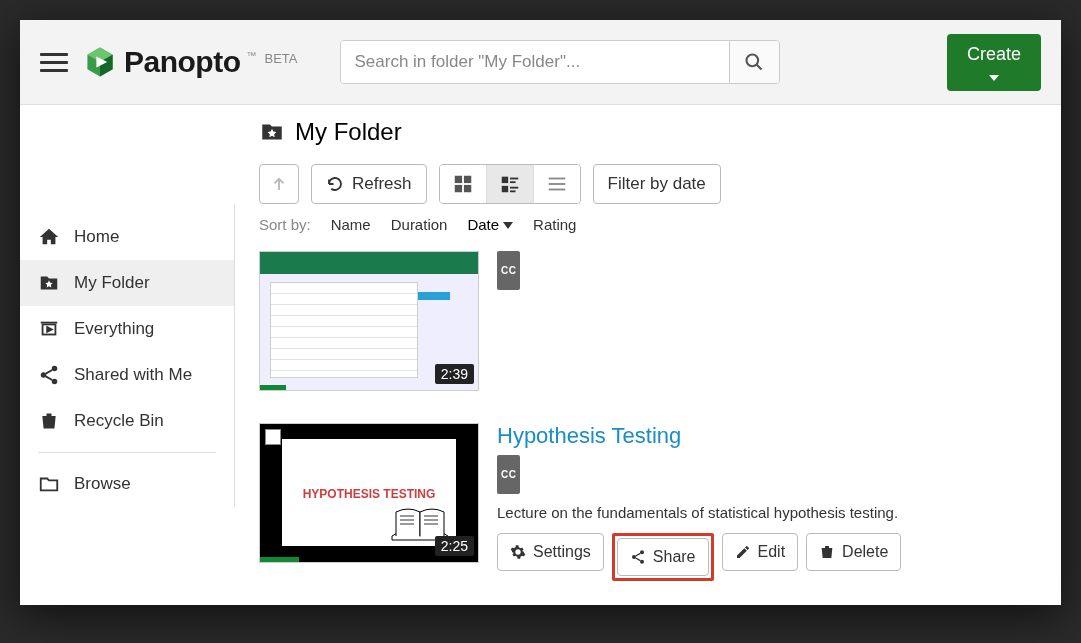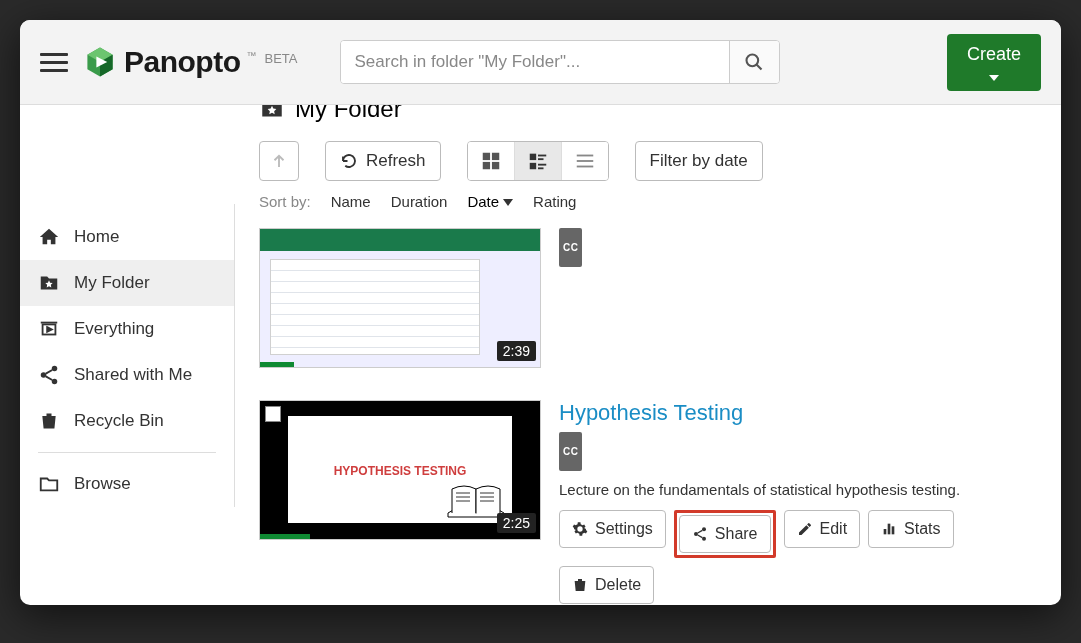--- a/index.html
+++ b/index.html
@@ -13,21 +13,20 @@
     padding: 20px;
   }
   .app {
     width: 1041px;
     height: 585px;
     background: #fff;
     box-shadow: 0 10px 40px rgba(0,0,0,0.6);
     display: flex;
     flex-direction: column;
     overflow: hidden;
-    border-radius: 10px;
   }
   .header {
     height: 85px;
     background: #f3f3f3;
     border-bottom: 1px solid #ddd;
     display: flex;
     align-items: center;
     padding: 0 20px;
     gap: 14px;
   }
@@ -86,40 +85,40 @@
     padding: 12px 18px;
     font-size: 17px;
     color: #333;
     cursor: pointer;
   }
   .side-item.active { background: #efefef; }
   .side-divider { border: none; border-top: 1px solid #ddd; margin: 8px 18px; }
   .side-icon { width: 22px; height: 22px; display: flex; align-items: center; justify-content: center; color: #333; flex-shrink: 0; }
   .main { flex: 1; padding: 16px 24px 0 24px; overflow-y: auto; }
   .page-title { display: flex; align-items: center; gap: 10px; font-size: 24px; margin-bottom: 18px; }
-  .toolbar { display: flex; align-items: center; gap: 26px; margin-bottom: 12px; flex-wrap: wrap; }
+  .toolbar { display: flex; align-items: center; gap: 12px; margin-bottom: 12px; flex-wrap: wrap; }
   .btn {
     border: 1px solid #bbb; background: #fff; border-radius: 4px;
     padding: 7px 14px; font-size: 17px; color: #333; cursor: pointer;
     display: flex; align-items: center; gap: 8px; height: 40px;
   }
   .btn.icon-only { padding: 7px 10px; }
   .btn-group { display: flex; border: 1px solid #bbb; border-radius: 4px; overflow: hidden; height: 40px; }
   .btn-group .view-btn { border: none; background: #fff; padding: 0 12px; cursor: pointer; display: flex; align-items: center; justify-content: center; border-right: 1px solid #ddd; }
   .btn-group .view-btn:last-child { border-right: none; }
   .btn-group .view-btn.active { background: #e8e8e8; }
   .sort-row { display: flex; align-items: center; gap: 20px; font-size: 15px; color: #333; margin-bottom: 14px; }
   .sort-row .label { color: #888; }
   .sort-row .option { cursor: pointer; }
   .sort-row .option.active { color: #000; font-weight: 400; }
   .sort-caret { width:0;height:0;border-left:5px solid transparent;border-right:5px solid transparent;border-top:7px solid #333;display:inline-block;margin-left:4px;vertical-align:middle;}
   .videos { display: flex; flex-direction: column; }
   .video-row { display: flex; gap: 18px; padding: 4px 0 28px 0; }
   .thumb {
-    width: 282px; height: 140px; position: relative; background: #fff; border: 1px solid #ccc;
+    width: 220px; height: 140px; position: relative; background: #fff; border: 1px solid #ccc;
     flex-shrink: 0;
   }
   .thumb .duration {
     position: absolute; right: 4px; bottom: 6px;
     background: #222; color: #fff; font-size: 14px; padding: 2px 6px; border-radius: 2px;
   }
   .thumb .progress { position: absolute; left: 0; bottom: 0; height: 5px; background: #0f8a33; }
   .thumb .checkbox { position: absolute; left: 5px; top: 5px; width: 16px; height: 16px; border: 1px solid #888; background: #fff; }
   .thumb-excel { background: linear-gradient(#1a7a4b 0 16%, #eef 16% 100%); }
   .thumb-excel::after {
@@ -386,30 +385,20 @@
                 <span>
                   <svg width="16" height="16" viewBox="0 0 24 24" fill="#333">
                       <path d="M3 17.25V21h3.75L17.81 9.94l-3.75-3.75L3 17.25zM20.71 7.04a1 1 0 000-1.41l-2.34-2.34a1 1 0 00-1.41 0L15.13 5.12l3.75 3.75 1.83-1.83z"></path>
                     </svg>
                 </span>
                 <span>Edit</span>
               </button>
               <button class="action-btn">
                 <span>
                   <svg width="16" height="16" viewBox="0 0 24 24" fill="#333">
-                      <rect x="4" y="12" width="4" height="8"></rect>
-                      <rect x="10" y="4" width="4" height="16"></rect>
-                      <rect x="16" y="8" width="4" height="12"></rect>
-                    </svg>
-                </span>
-                <span>Stats</span>
-              </button>
-              <button class="action-btn">
-                <span>
-                  <svg width="16" height="16" viewBox="0 0 24 24" fill="#333">
                       <path d="M4 6h16l-1.5 15h-13z M9 3h6v3H9z"></path>
                     </svg>
                 </span>
                 <span>Delete</span>
               </button>
             </div>
           </div>
         </div>
 
       </div>

